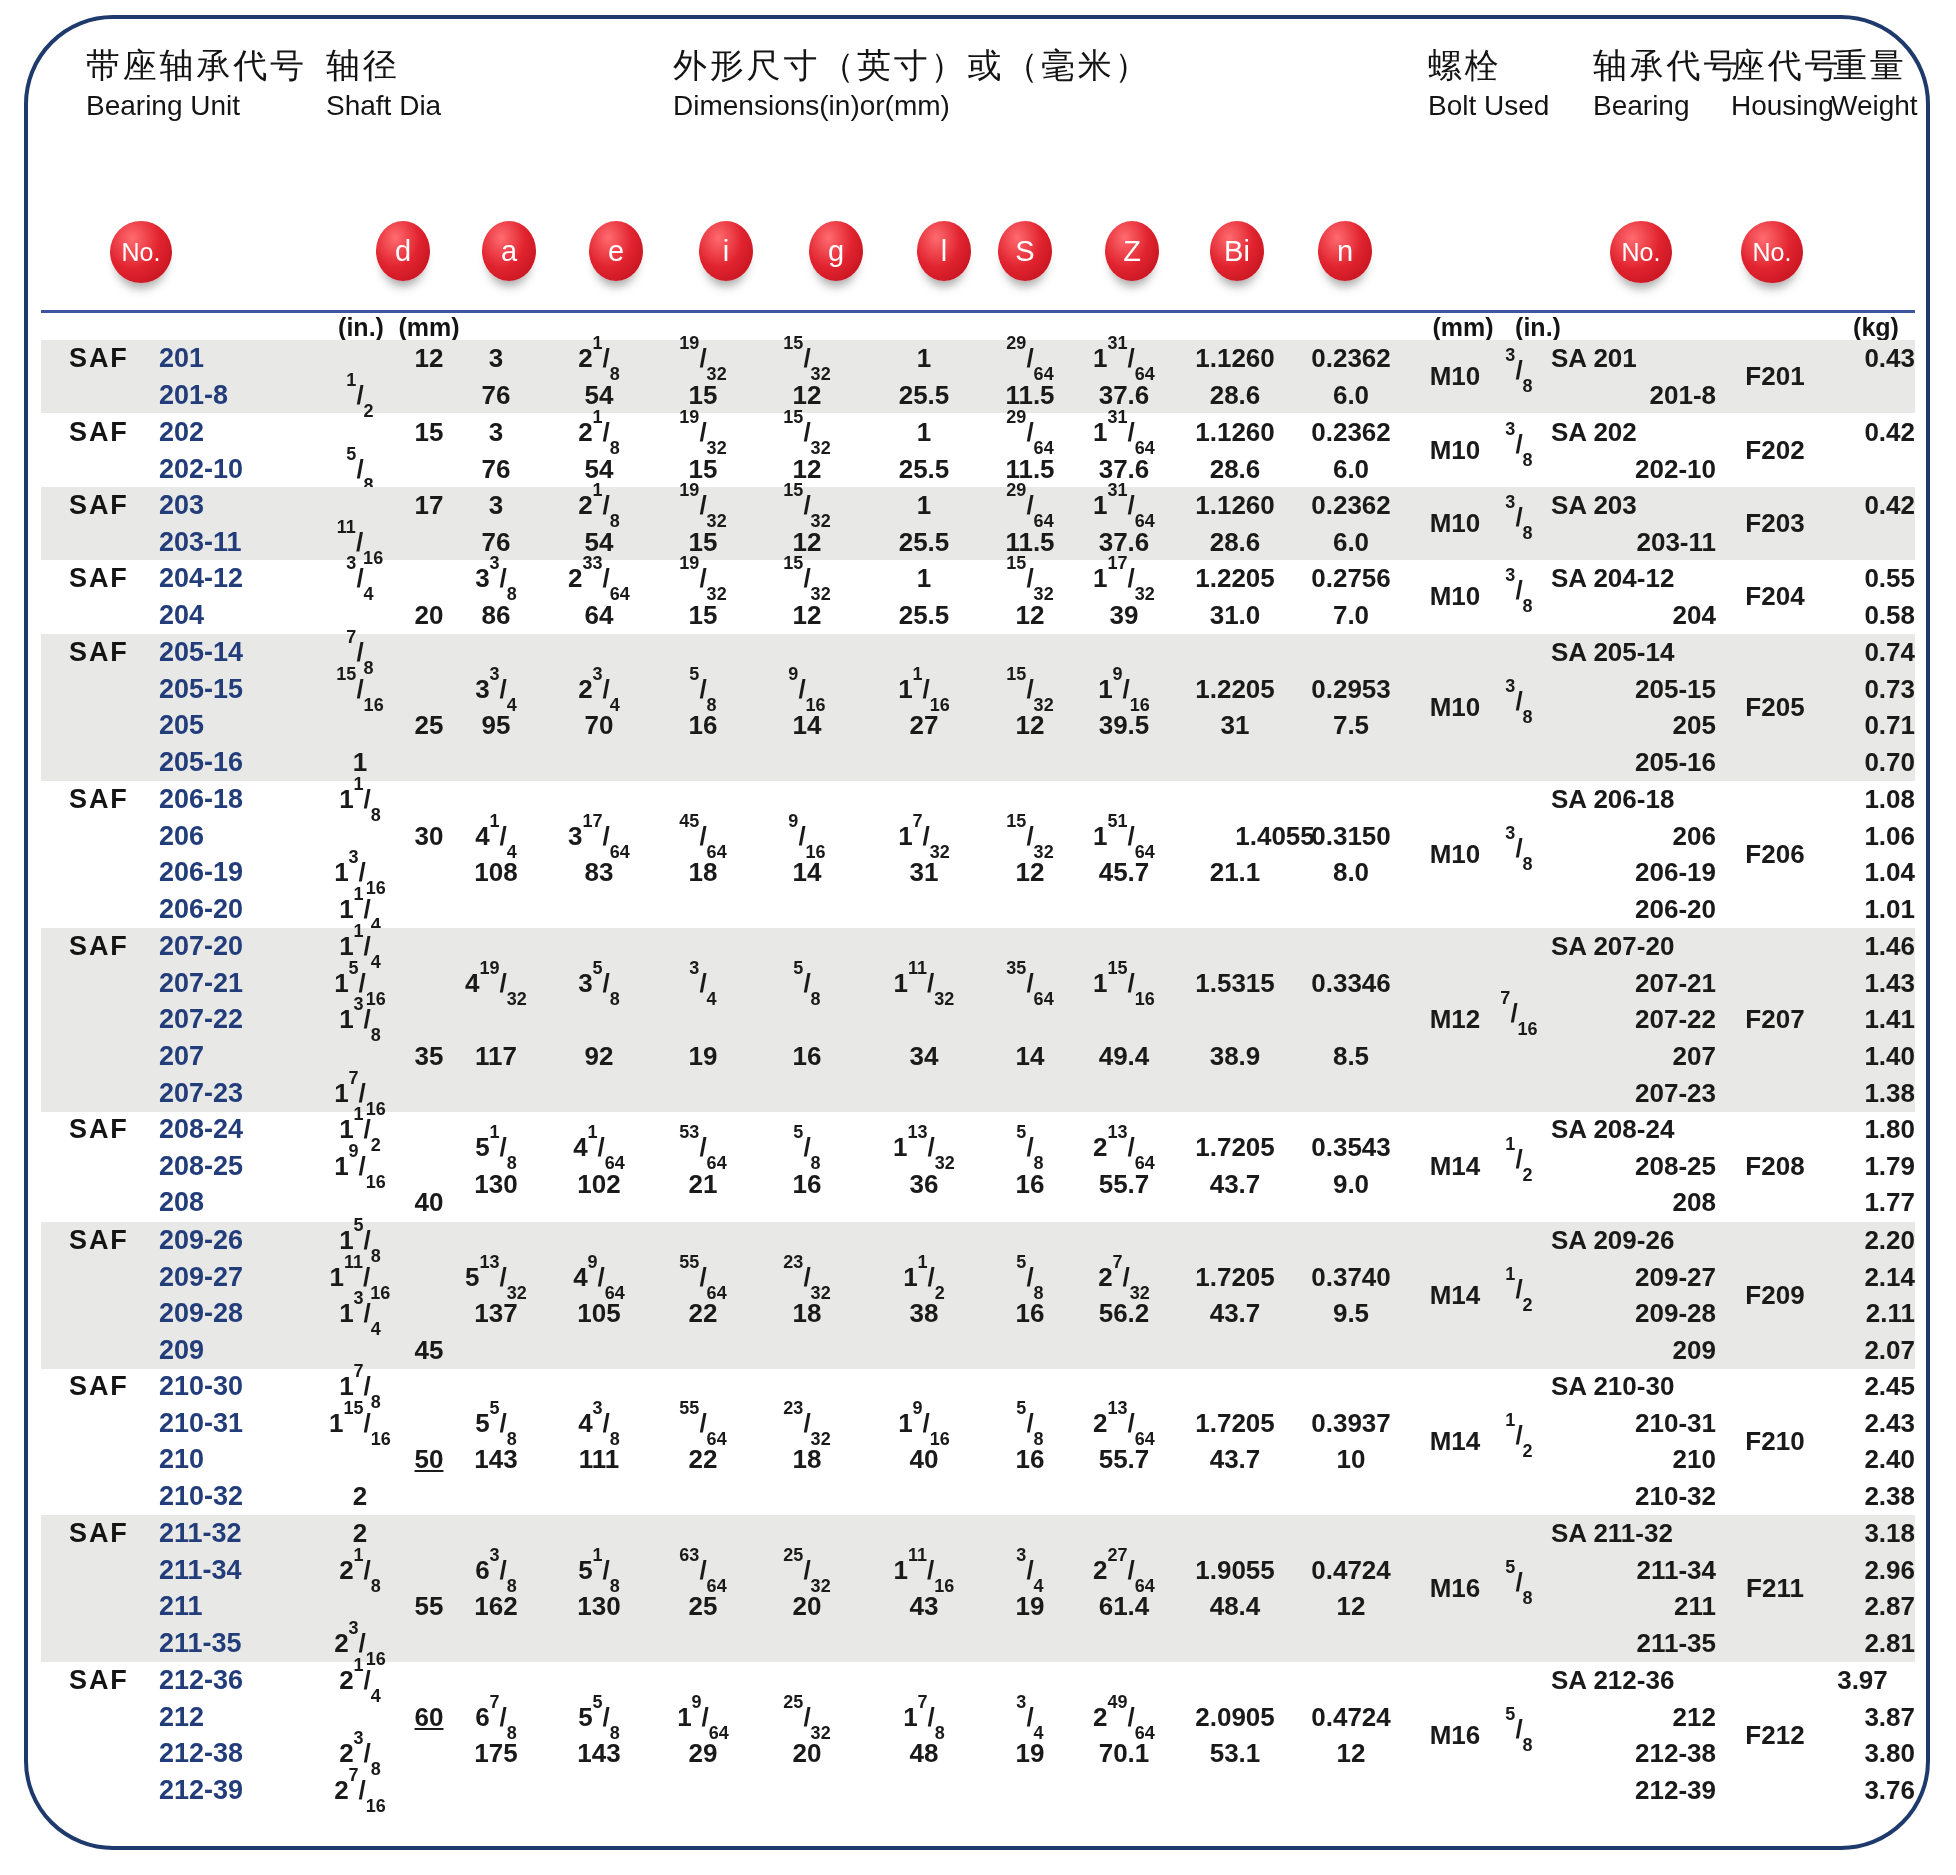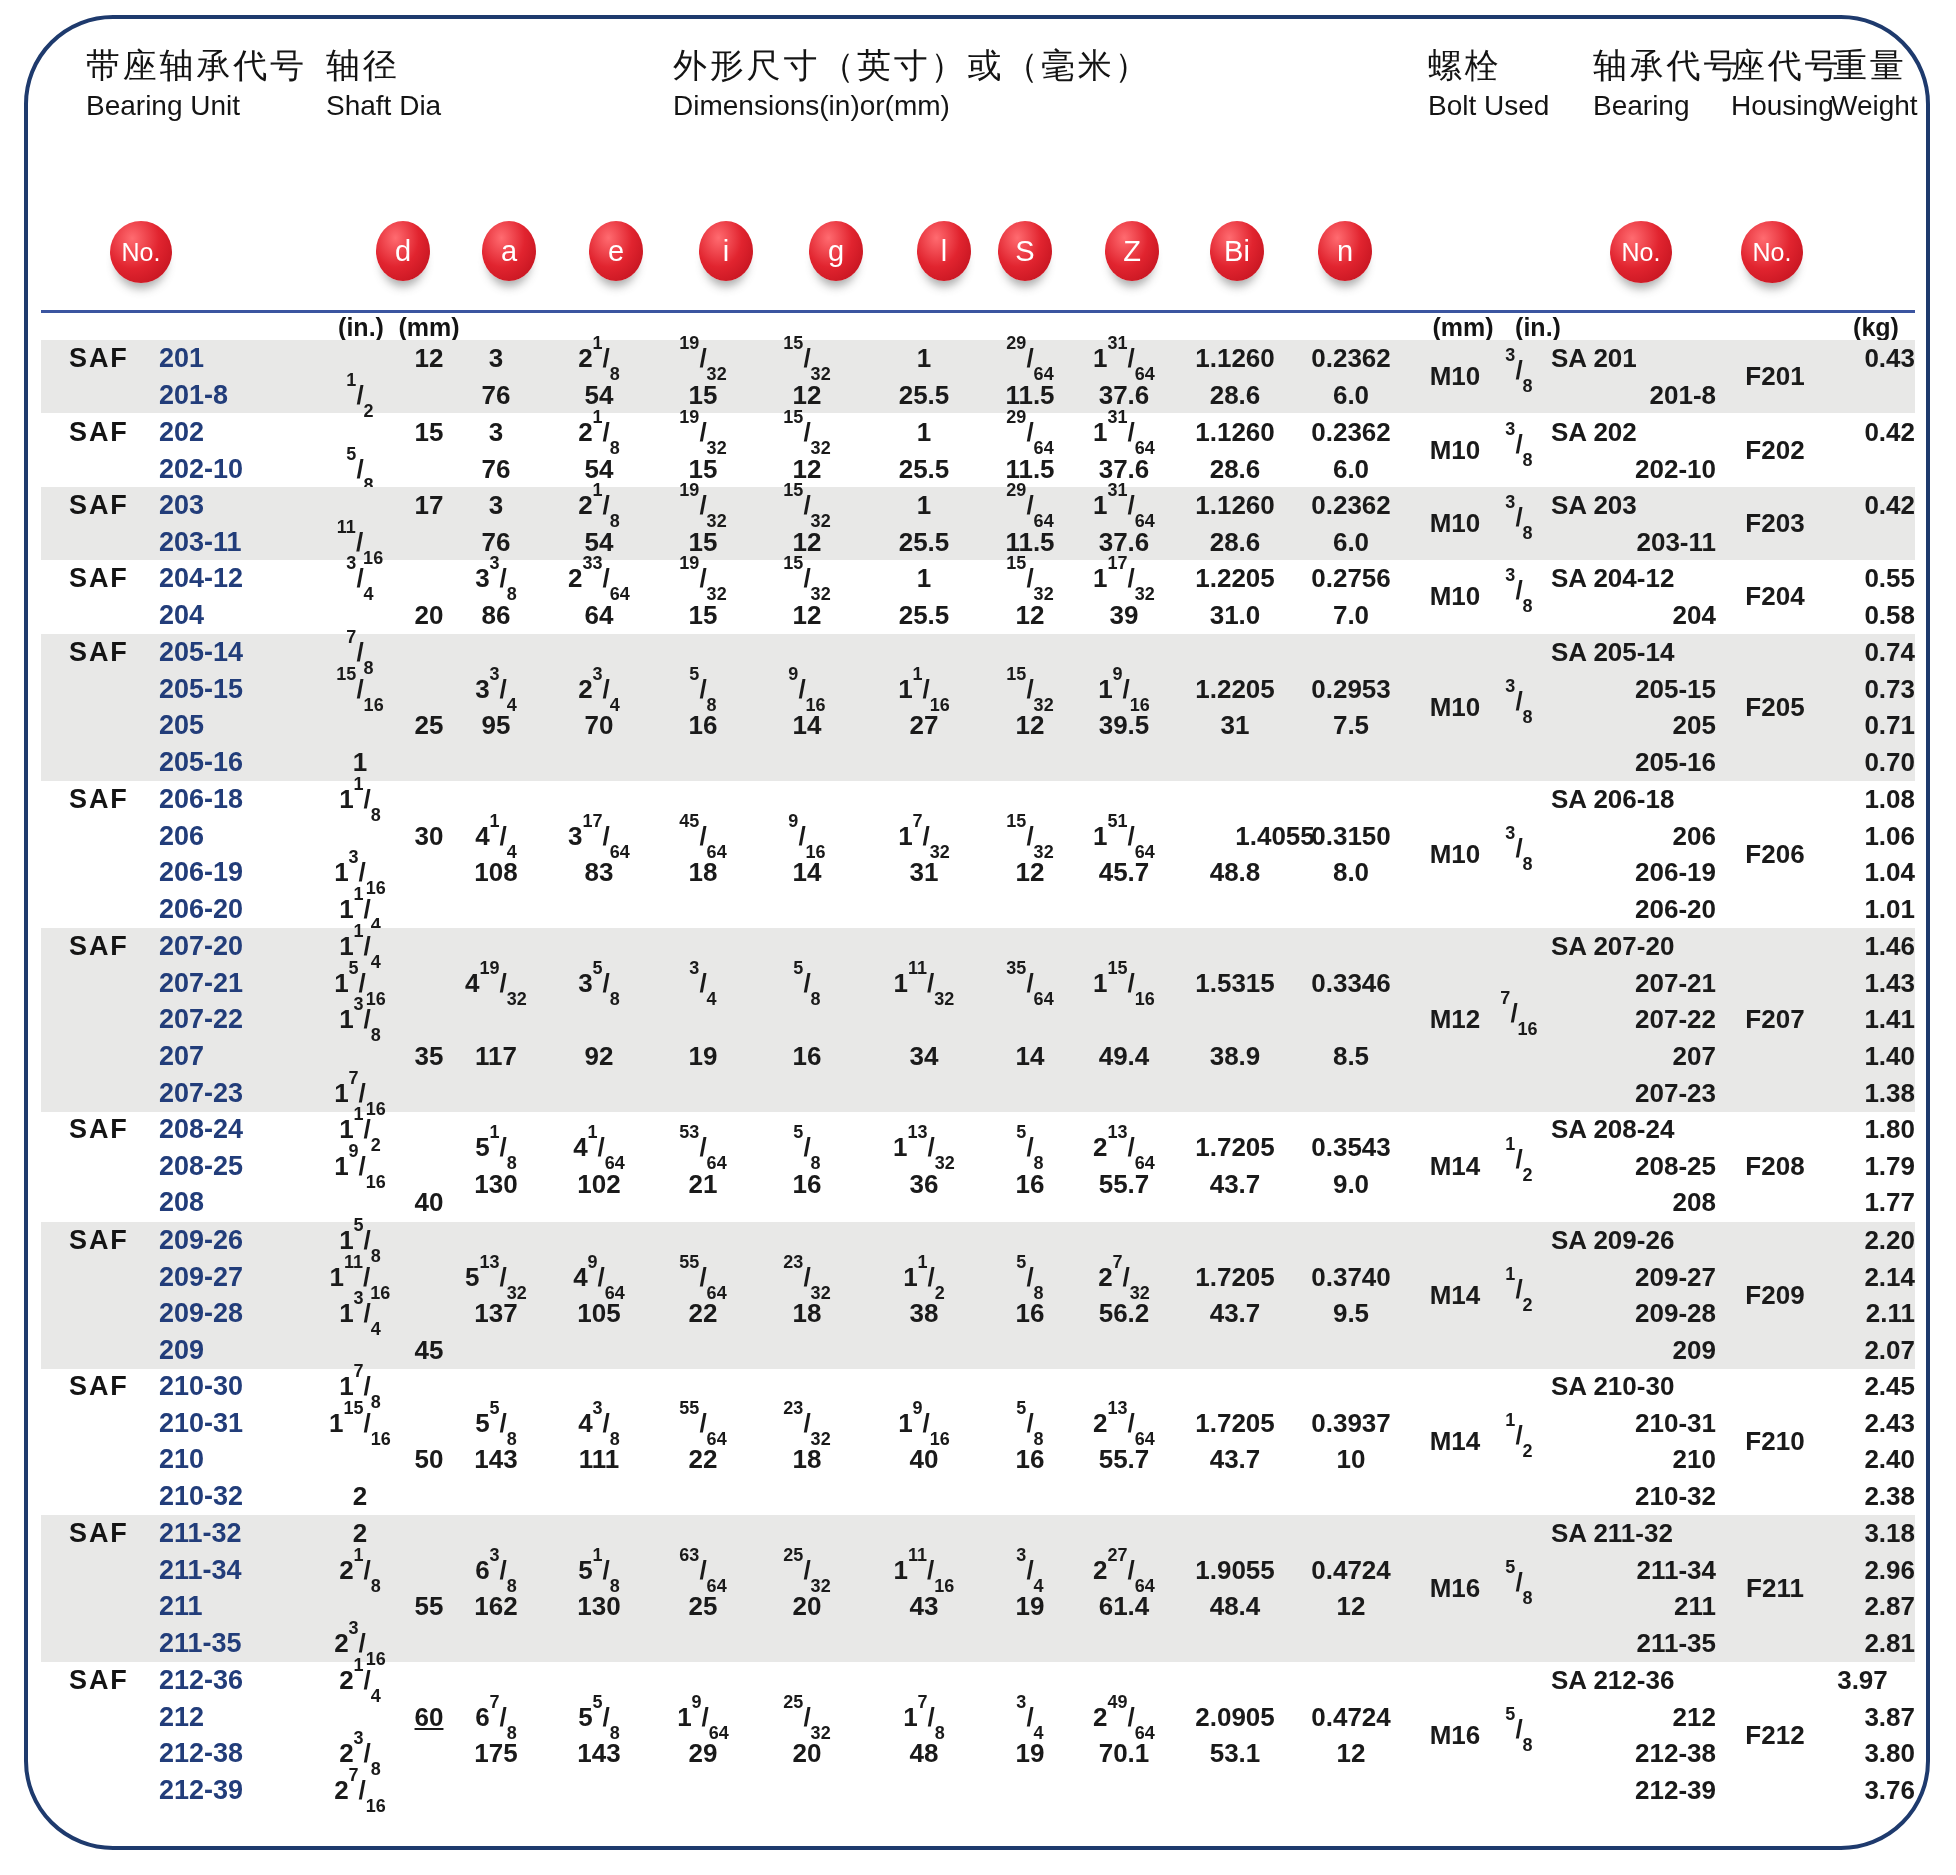--- a/index.html
+++ b/index.html
@@ -276,21 +276,21 @@
       <div class="cell num ctrx" style="left: 1083px; top: 37px; line-height: 37px;">1<sup>51</sup>/<sub>64</sub></div>
       <div class="cell num ctrx" style="left: 1194px; top: 37px; line-height: 37px; margin-left: 40px;">1.4055</div>
       <div class="cell num ctrx" style="left: 1310px; top: 37px; line-height: 37px;">0.3150</div>
       <div class="cell num ctrx" style="left: 455px; top: 73px; line-height: 37px;">108</div>
       <div class="cell num ctrx" style="left: 558px; top: 73px; line-height: 37px;">83</div>
       <div class="cell num ctrx" style="left: 662px; top: 73px; line-height: 37px;">18</div>
       <div class="cell num ctrx" style="left: 766px; top: 73px; line-height: 37px;">14</div>
       <div class="cell num ctrx" style="left: 883px; top: 73px; line-height: 37px;">31</div>
       <div class="cell num ctrx" style="left: 989px; top: 73px; line-height: 37px;">12</div>
       <div class="cell num ctrx" style="left: 1083px; top: 73px; line-height: 37px;">45.7</div>
-      <div class="cell num ctrx" style="left: 1194px; top: 73px; line-height: 37px;">48.8</div>
+      <div class="cell num ctrx" style="left: 1194px; top: 73px; line-height: 37px;">21.1</div>
       <div class="cell num ctrx" style="left: 1310px; top: 73px; line-height: 37px;">8.0</div>
       <div class="cell num ctrx" style="left: 1414px; top: 55px; line-height: 37px;">M10</div>
       <div class="cell num ctrx" style="left: 1478px; top: 49px; line-height: 37px;"><sup>3</sup>/<sub>8</sub></div>
       <div class="cell num ctrx" style="left: 1734px; top: 55px; line-height: 37px;">F206</div>
     </div>
     <div class="group gray" style="top: 928px; height: 184px;">
       <div class="cell saf" style="left: 28px; top: 0px; line-height: 37px;">SAF</div>
       <div class="cell no" style="left: 118px; top: 0px; line-height: 37px;">207-20</div>
       <div class="cell num ctrx" style="left: 319px; top: 0px; line-height: 37px;">1<sup>1</sup>/<sub>4</sub></div>
       <div class="cell num" style="left: 1510px; top: 0px; line-height: 37px; width: 165px; text-align: left;">SA 207-20</div>
@@ -413,21 +413,21 @@
       <div class="cell saf" style="left: 28px; top: 0px; line-height: 37px;">SAF</div>
       <div class="cell no" style="left: 118px; top: 0px; line-height: 37px;">210-30</div>
       <div class="cell num ctrx" style="left: 319px; top: 0px; line-height: 37px;">1<sup>7</sup>/<sub>8</sub></div>
       <div class="cell num" style="left: 1510px; top: 0px; line-height: 37px; width: 165px; text-align: left;">SA 210-30</div>
       <div class="cell num" style="left: 1769px; top: 0px; line-height: 37px; width: 105px; text-align: right;">2.45</div>
       <div class="cell no" style="left: 118px; top: 37px; line-height: 37px;">210-31</div>
       <div class="cell num ctrx" style="left: 319px; top: 37px; line-height: 37px;">1<sup>15</sup>/<sub>16</sub></div>
       <div class="cell num" style="left: 1510px; top: 37px; line-height: 37px; width: 165px; text-align: right;">210-31</div>
       <div class="cell num" style="left: 1769px; top: 37px; line-height: 37px; width: 105px; text-align: right;">2.43</div>
       <div class="cell no" style="left: 118px; top: 73px; line-height: 37px;">210</div>
-      <div class="cell num ctrx" style="left: 388px; top: 73px; line-height: 37px;">50</div>
+      <div class="cell num ctrx" style="left: 388px; top: 73px; line-height: 37px; text-decoration: underline;">50</div>
       <div class="cell num" style="left: 1510px; top: 73px; line-height: 37px; width: 165px; text-align: right;">210</div>
       <div class="cell num" style="left: 1769px; top: 73px; line-height: 37px; width: 105px; text-align: right;">2.40</div>
       <div class="cell no" style="left: 118px; top: 110px; line-height: 37px;">210-32</div>
       <div class="cell num ctrx" style="left: 319px; top: 110px; line-height: 37px;">2</div>
       <div class="cell num" style="left: 1510px; top: 110px; line-height: 37px; width: 165px; text-align: right;">210-32</div>
       <div class="cell num" style="left: 1769px; top: 110px; line-height: 37px; width: 105px; text-align: right;">2.38</div>
       <div class="cell num ctrx" style="left: 455px; top: 37px; line-height: 37px;">5<sup>5</sup>/<sub>8</sub></div>
       <div class="cell num ctrx" style="left: 558px; top: 37px; line-height: 37px;">4<sup>3</sup>/<sub>8</sub></div>
       <div class="cell num ctrx" style="left: 662px; top: 37px; line-height: 37px;"><sup>55</sup>/<sub>64</sub></div>
       <div class="cell num ctrx" style="left: 766px; top: 37px; line-height: 37px;"><sup>23</sup>/<sub>32</sub></div>

